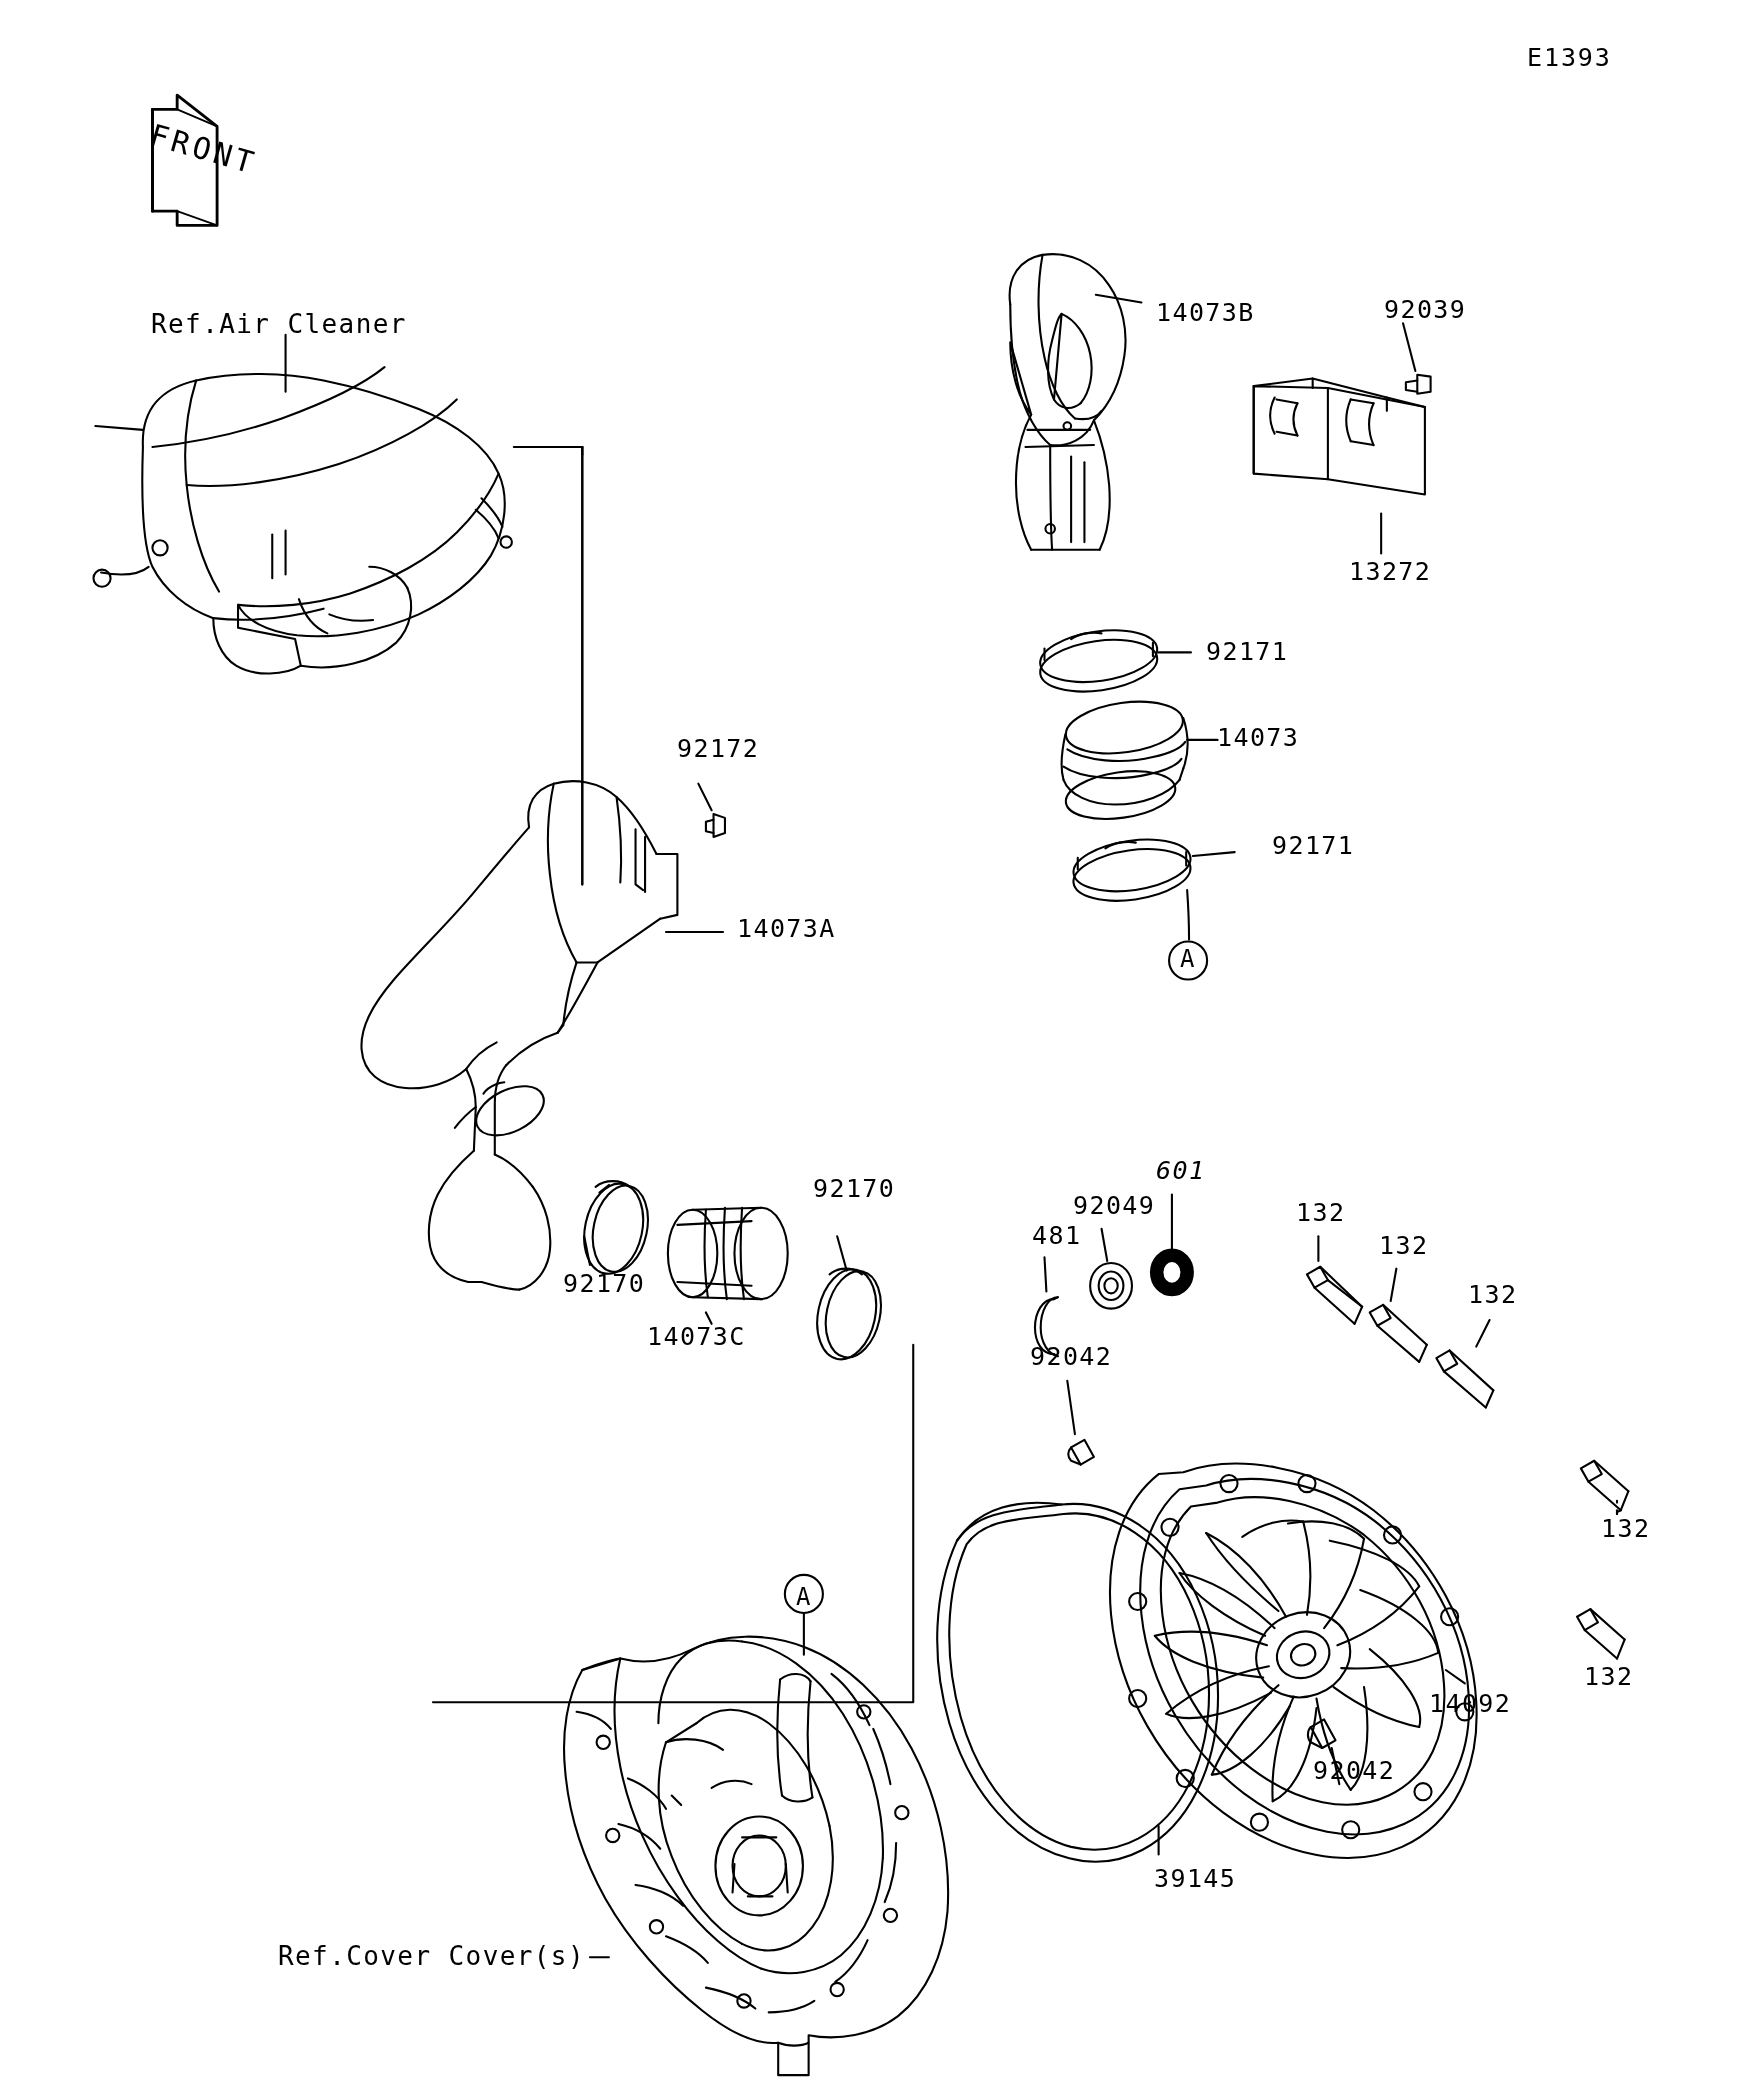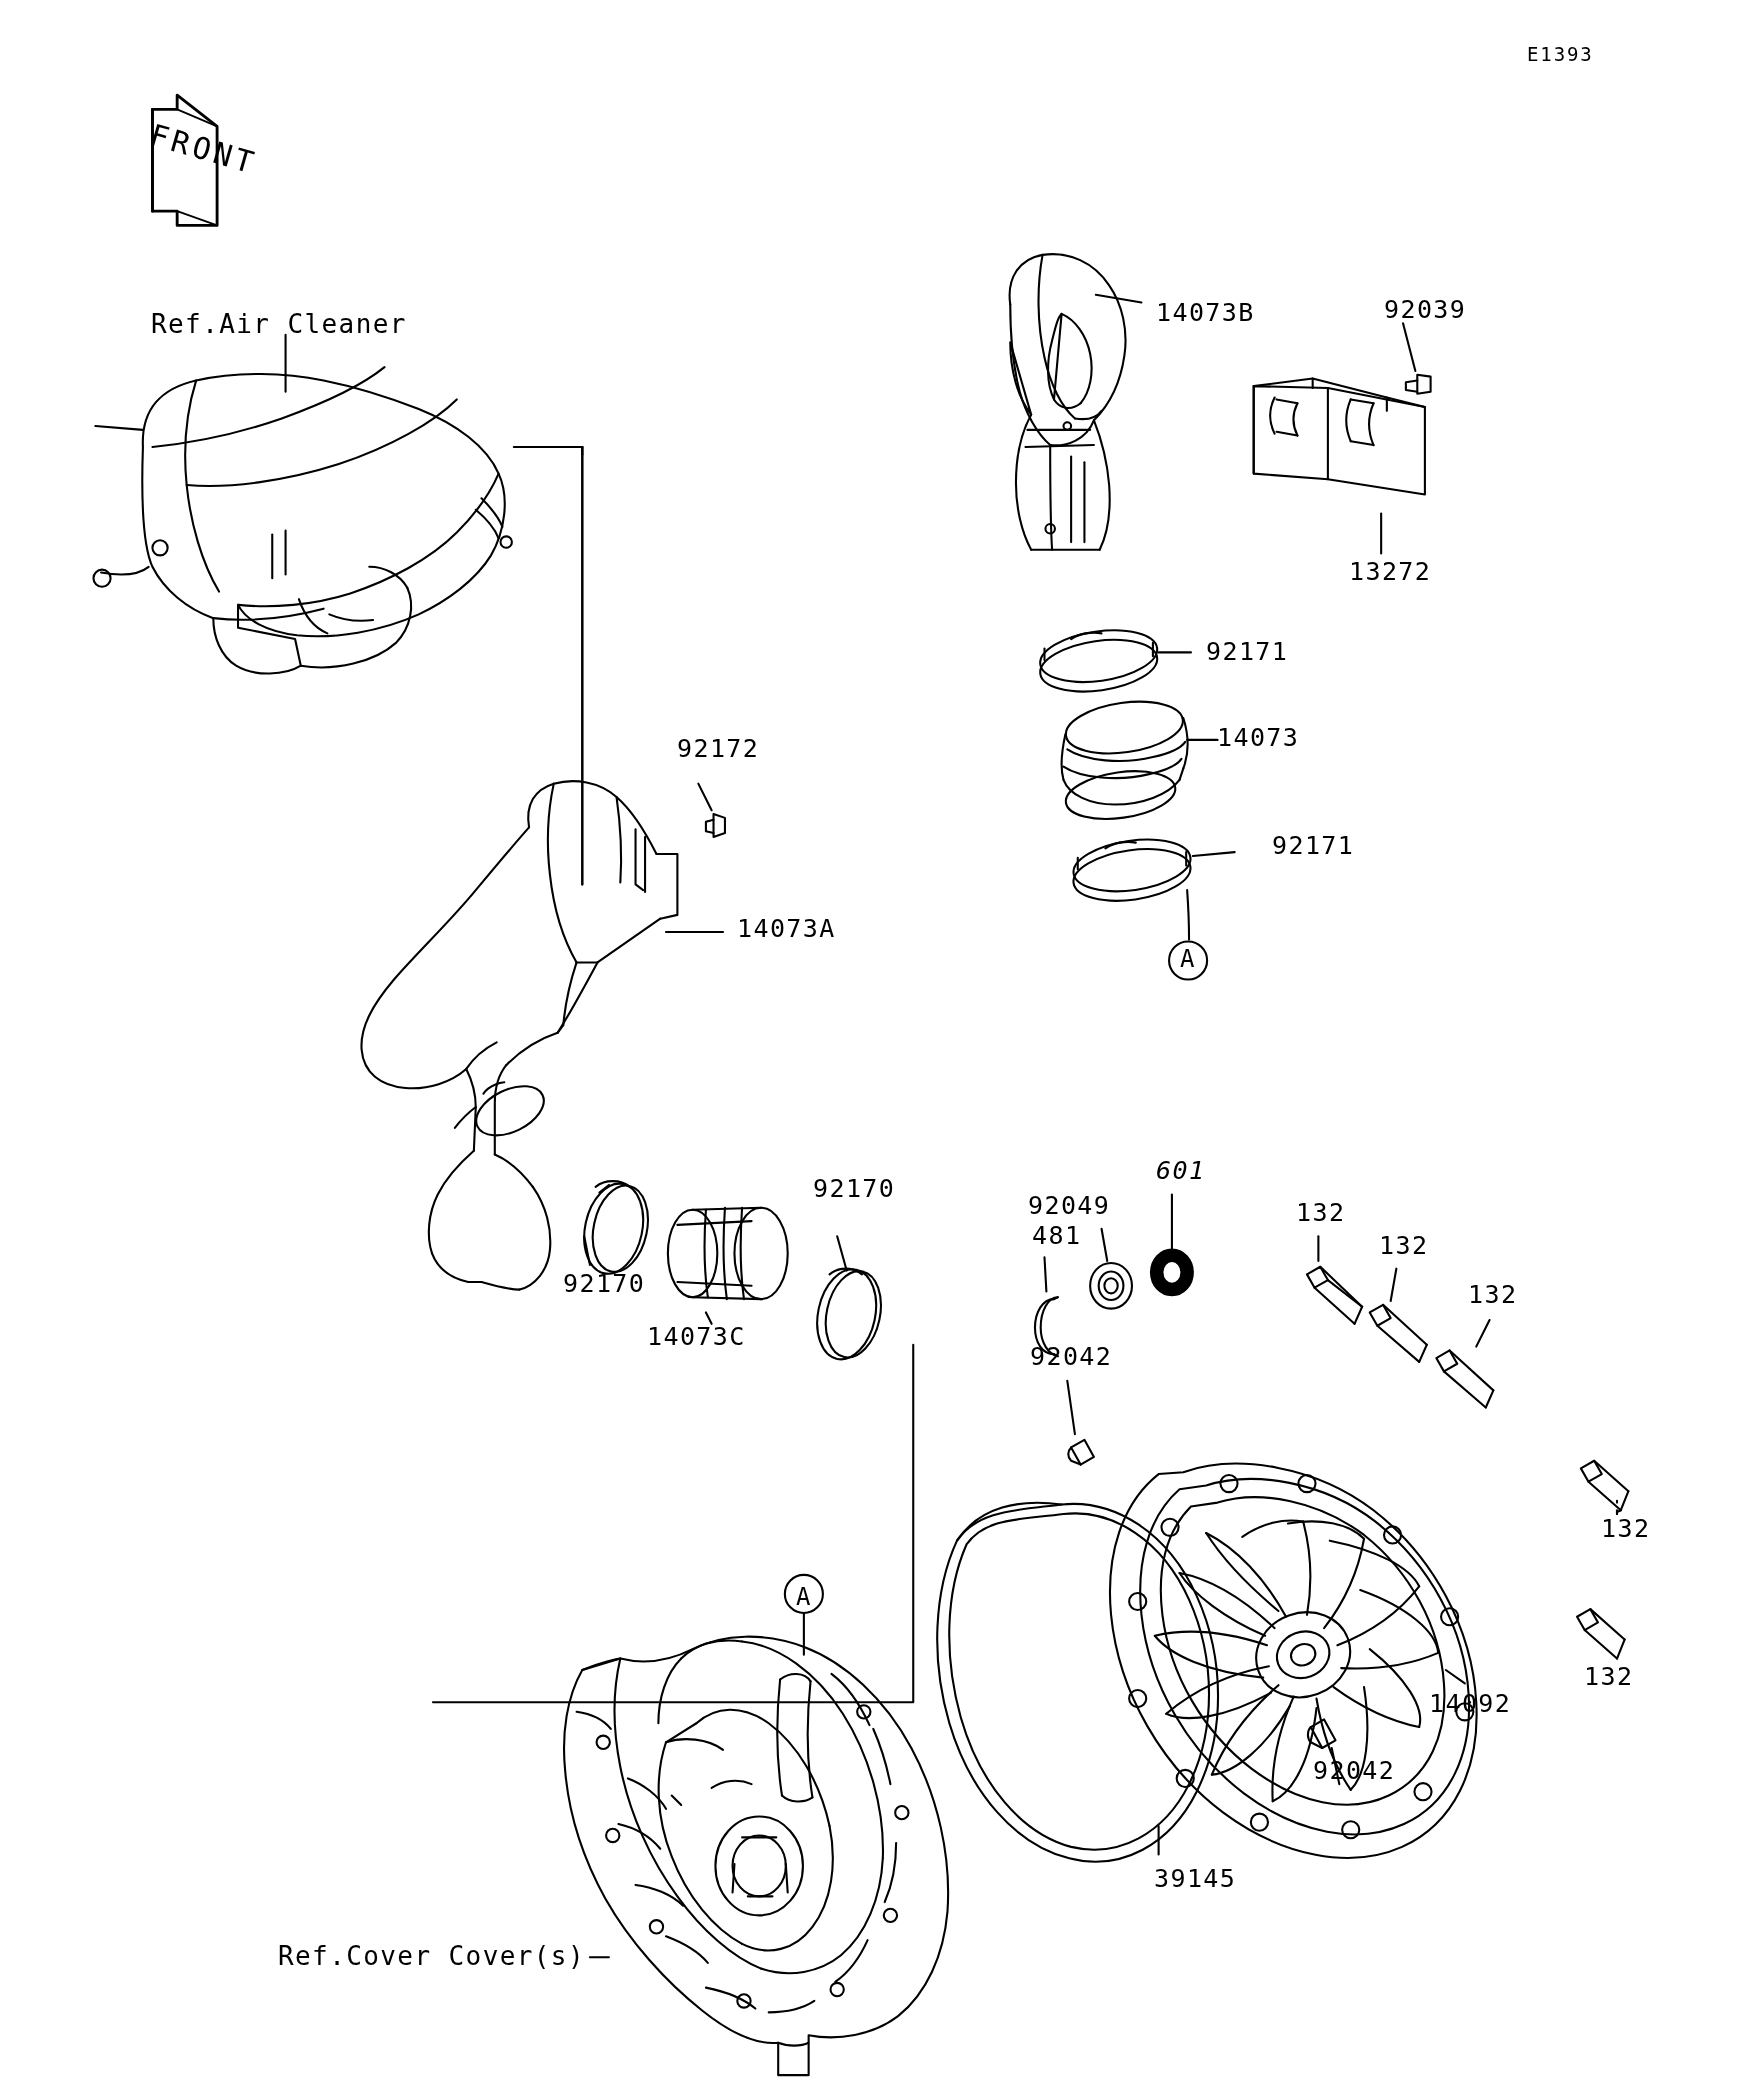--- a/index.html
+++ b/index.html
@@ -34,21 +34,21 @@
     letter-spacing: 1.4px;
     color: #000;
     white-space: nowrap;
     line-height: 1;
   }
   .lbl.code {
     font-size: 25px;
   }
   .diagid {
     position: absolute;
-    font-size: 19px;
+    font-size: 25px;
     letter-spacing: 1.9px;
   }
 </style>
 </head>
 <body>
 
 <div id="diagram-root">
 
   <svg class="art" viewBox="0 0 1828 2205" xmlns="http://www.w3.org/2000/svg">
     <g fill="none" stroke="#000" stroke-width="2.2" stroke-linejoin="round" stroke-linecap="round">
@@ -488,21 +488,21 @@
   <div class="lbl code" style="left:1272px; top:833px;">92171</div>
 
   <div class="lbl code" style="left:677px; top:736px;text-align:center;">92172</div>
   <div class="lbl code" style="left:737px; top:916px;">14073A</div>
 
   <div class="lbl code" style="left:563px; top:1271px;">92170</div>
   <div class="lbl code" style="left:647px; top:1324px;">14073C</div>
   <div class="lbl code" style="left:813px; top:1176px;">92170</div>
 
   <div class="lbl code" style="left:1156px; top:1158px;font-style:italic;">601</div>
-  <div class="lbl code" style="left:1028px; top:1193px;">92049</div>
+  <div class="lbl code" style="left:1073px; top:1193px;">92049</div>
   <div class="lbl code" style="left:1032px; top:1223px;">481</div>
   <div class="lbl code" style="left:1030px; top:1344px;">92042</div>
 
   <div class="lbl code" style="left:1296px; top:1200px;">132</div>
   <div class="lbl code" style="left:1379px; top:1233px;">132</div>
   <div class="lbl code" style="left:1468px; top:1282px;">132</div>
   <div class="lbl code" style="left:1601px; top:1516px;">132</div>
   <div class="lbl code" style="left:1584px; top:1664px;">132</div>
 
   <div class="lbl code" style="left:1429px; top:1691px;">14092</div>

